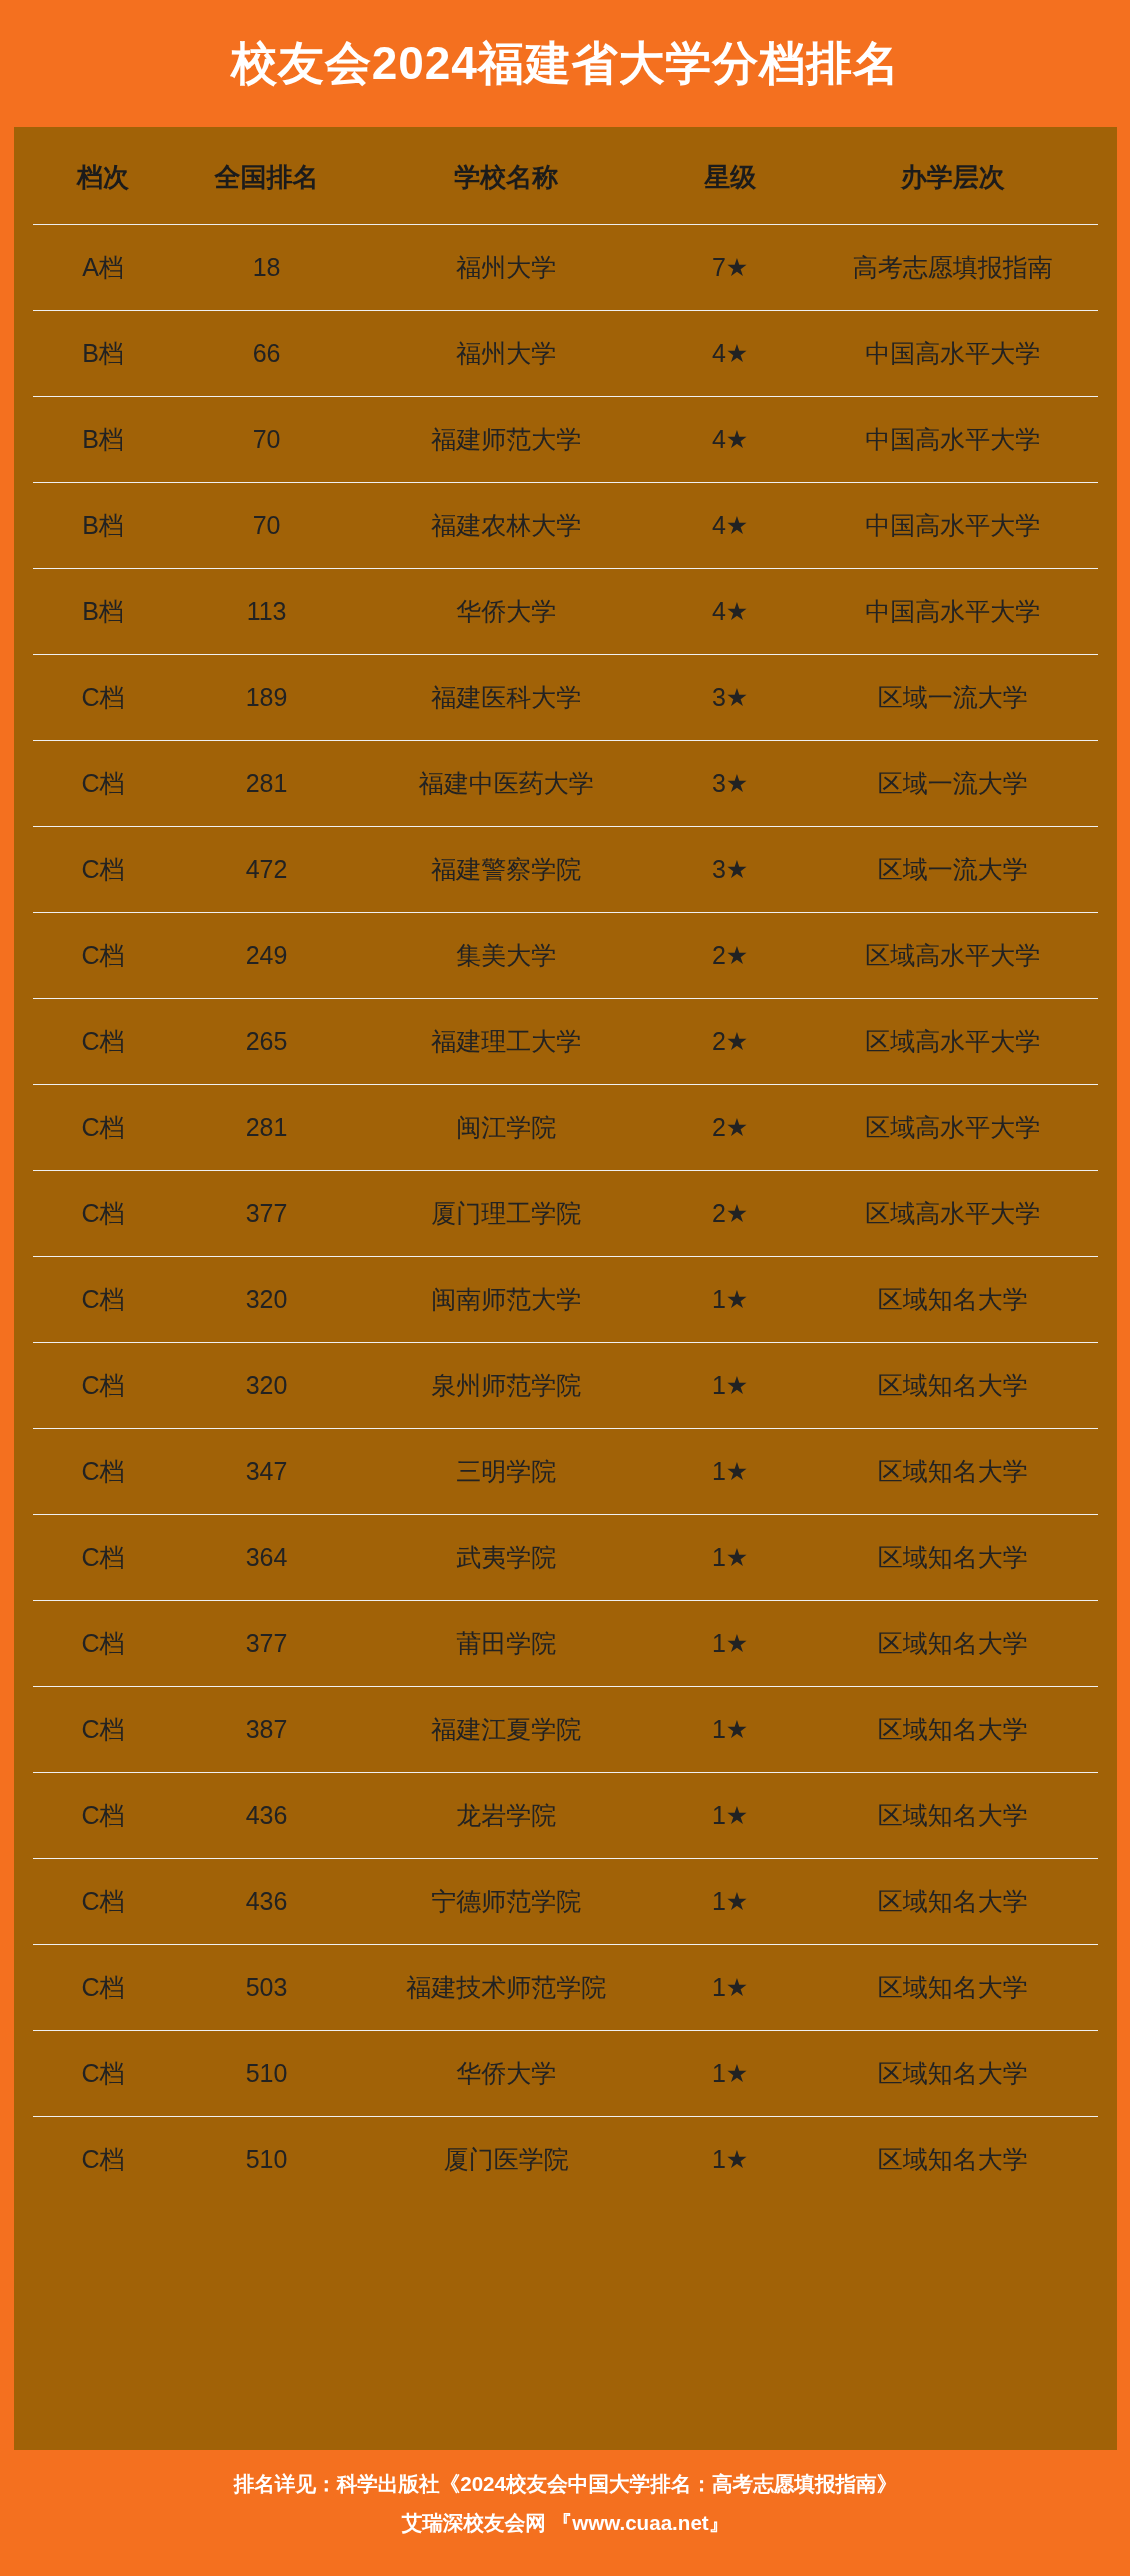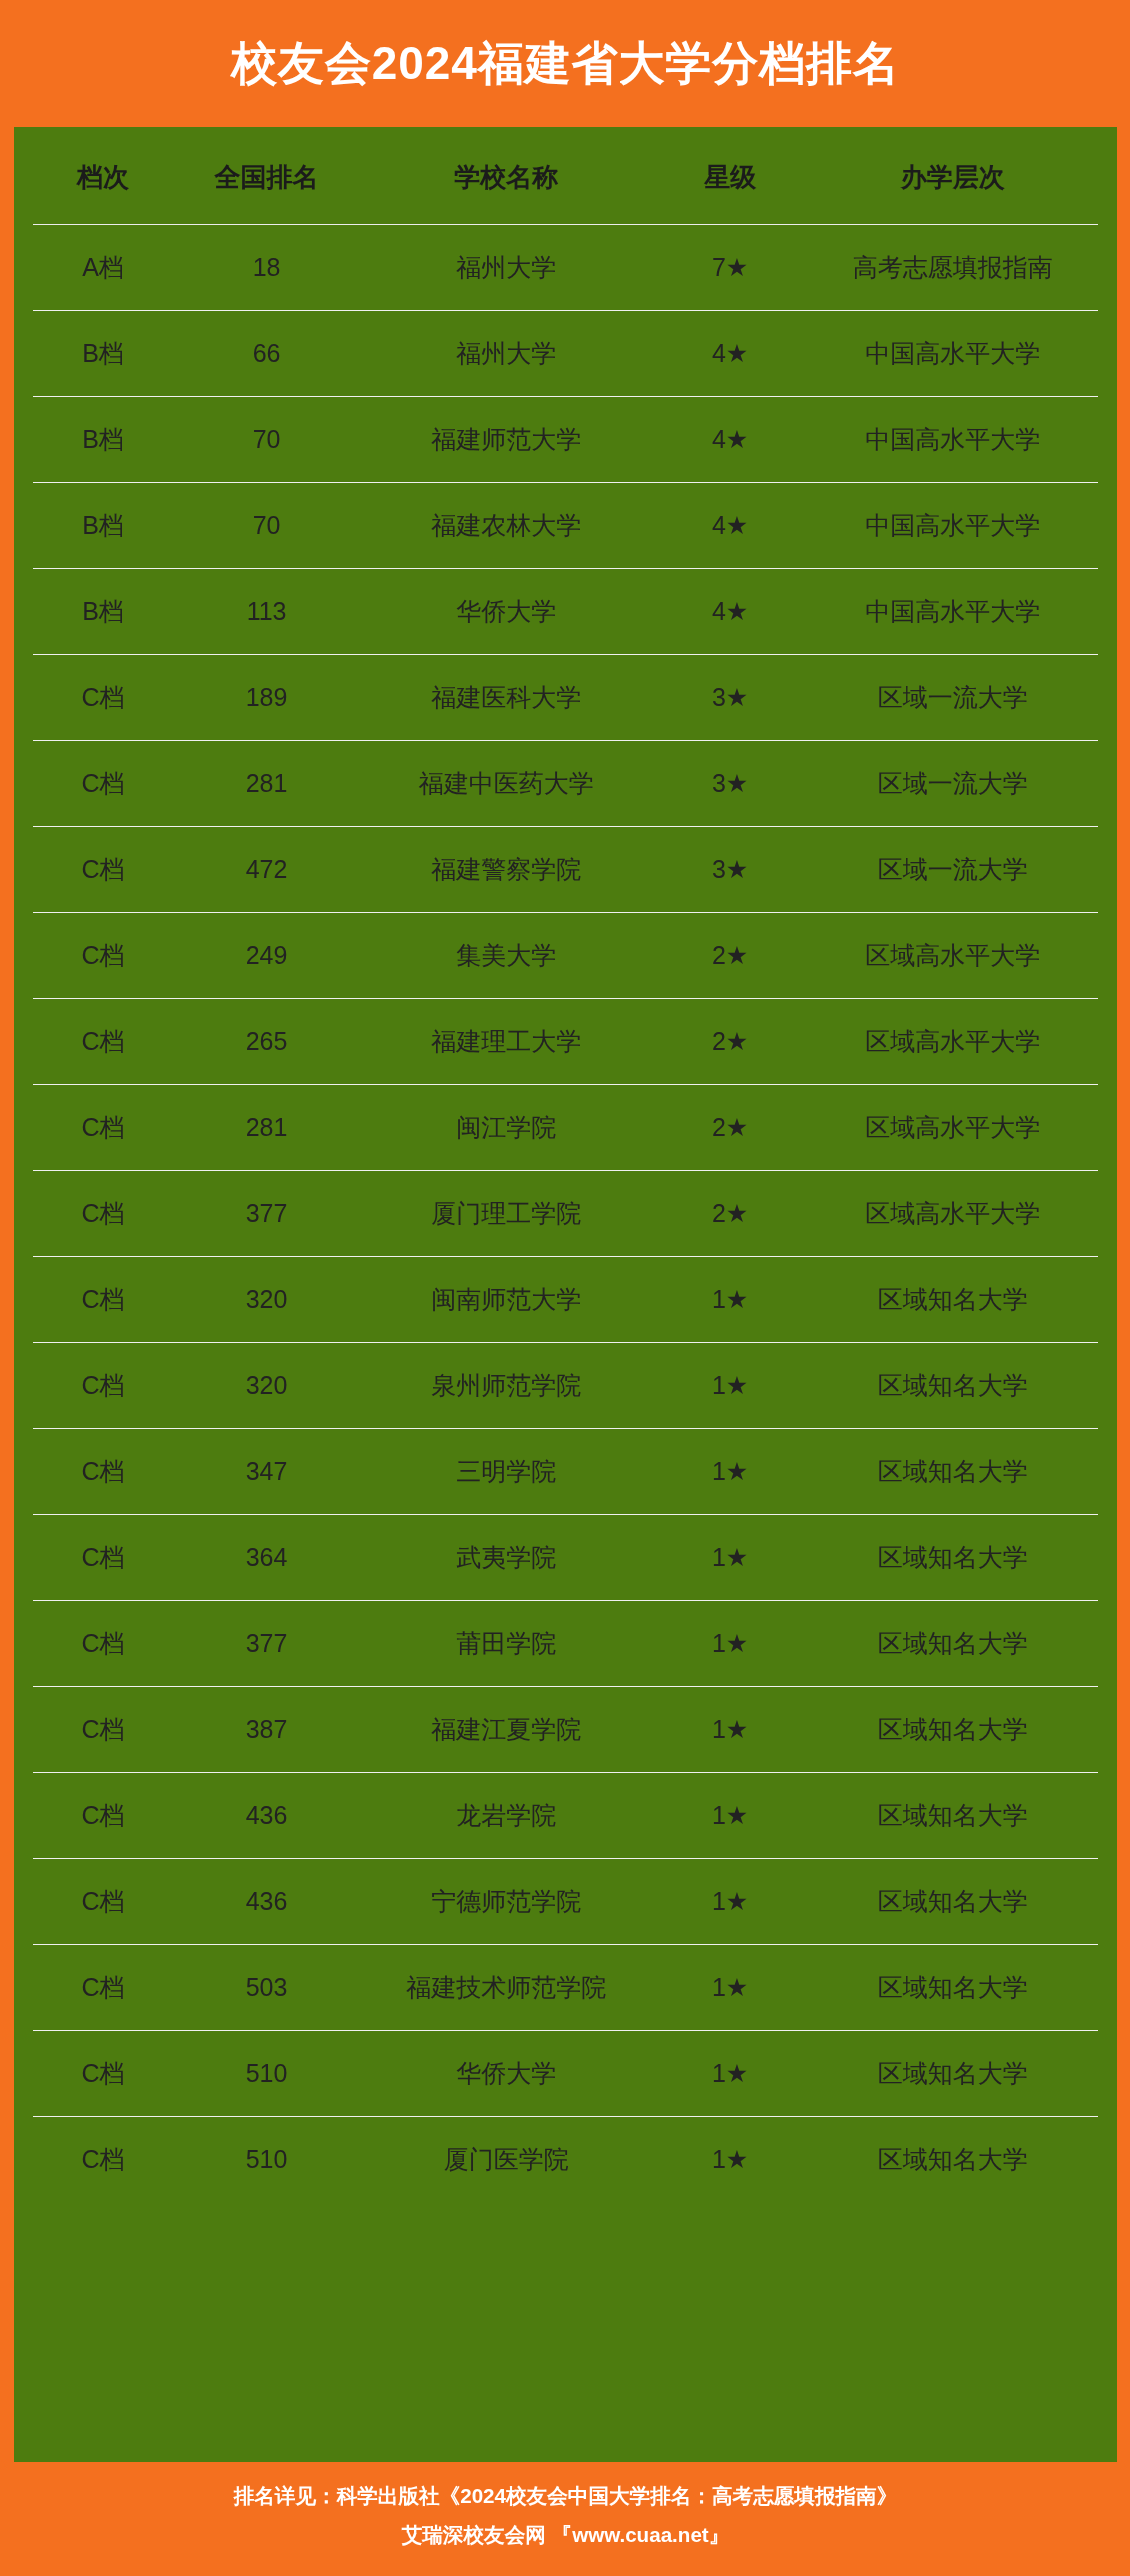--- a/index.html
+++ b/index.html
@@ -42,21 +42,21 @@
   }
   .title-bar .title {
     color: #ffffff;
     font-size: 46px;
     font-weight: bold;
     letter-spacing: 0.9px;
     text-align: right;
     line-height: 1.2;
   }
   .table-card {
-    background: #4d7c0f;
+    background: #a16207;
     flex: 1 1 auto;
     box-sizing: border-box;
     padding: 0 19px;
   }
   table.rank {
     width: 100%;
     border-collapse: collapse;
     table-layout: fixed;
   }
   table.rank col.c0 { width: 13.2%; }
@@ -84,21 +84,21 @@
   }
   table.rank tbody tr:last-child td {
     border-bottom: none;
   }
   td.name { font-size: 25px; }
   td.star { font-size: 24px; }
   td.level { font-size: 24px; }
 
   .footer {
     background: #f4701f;
-    padding: 19px 17px 24px 17px;
+    padding: 19px 17px 36px 17px;
     text-align: center;
   }
   .footer .line1 {
     color: #ffffff;
     font-size: 20.6px;
     font-weight: bold;
     line-height: 1.5;
   }
   .footer .line2 {
     color: #ffffff;

